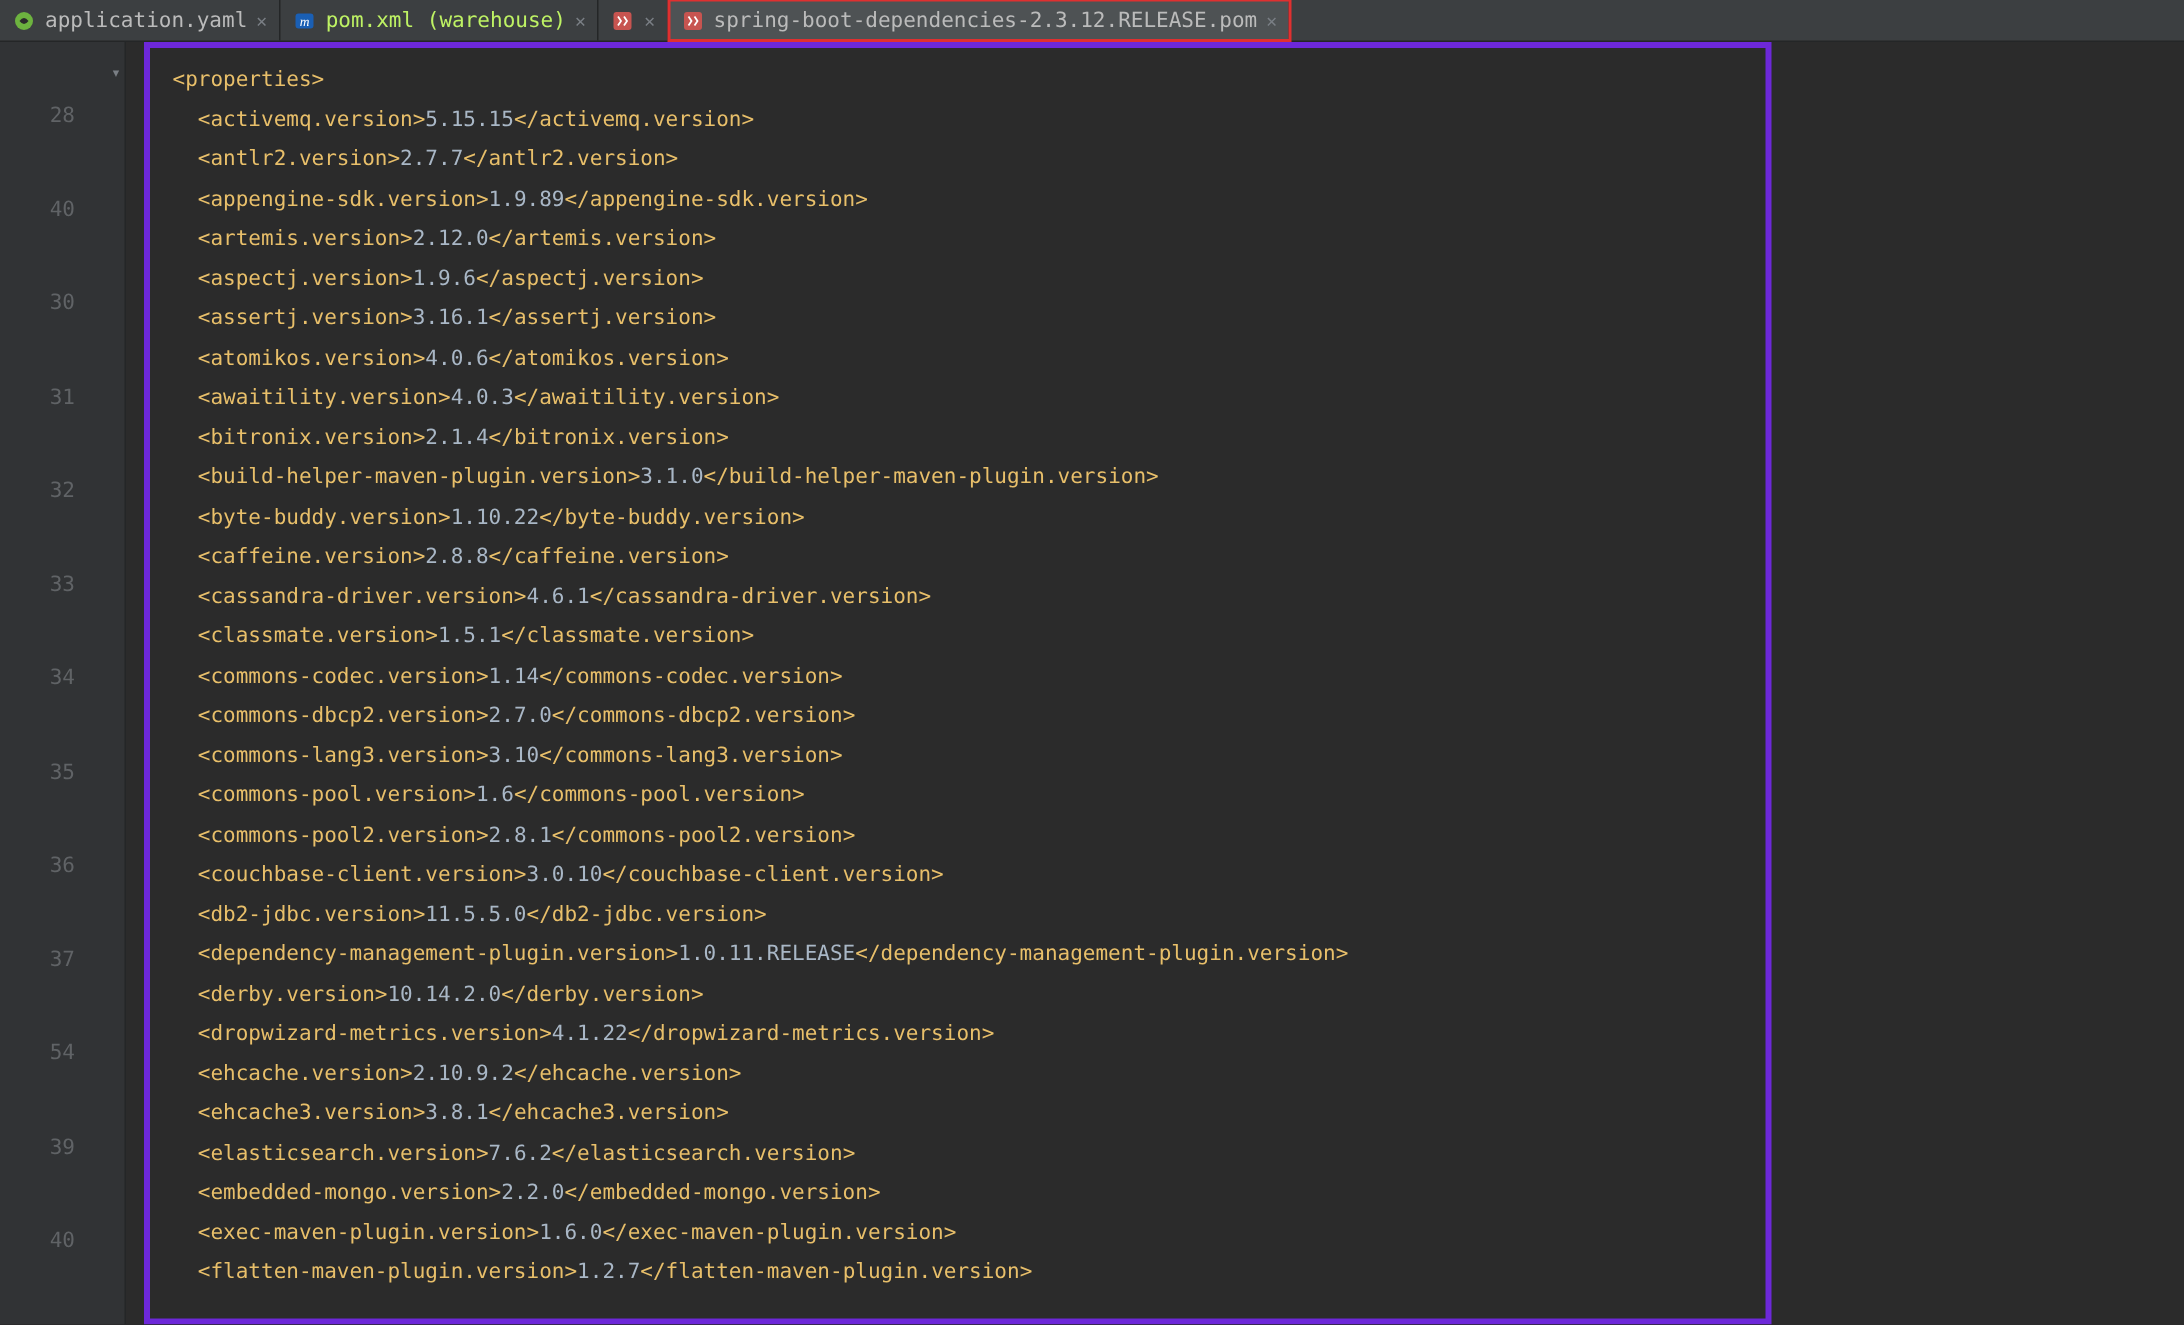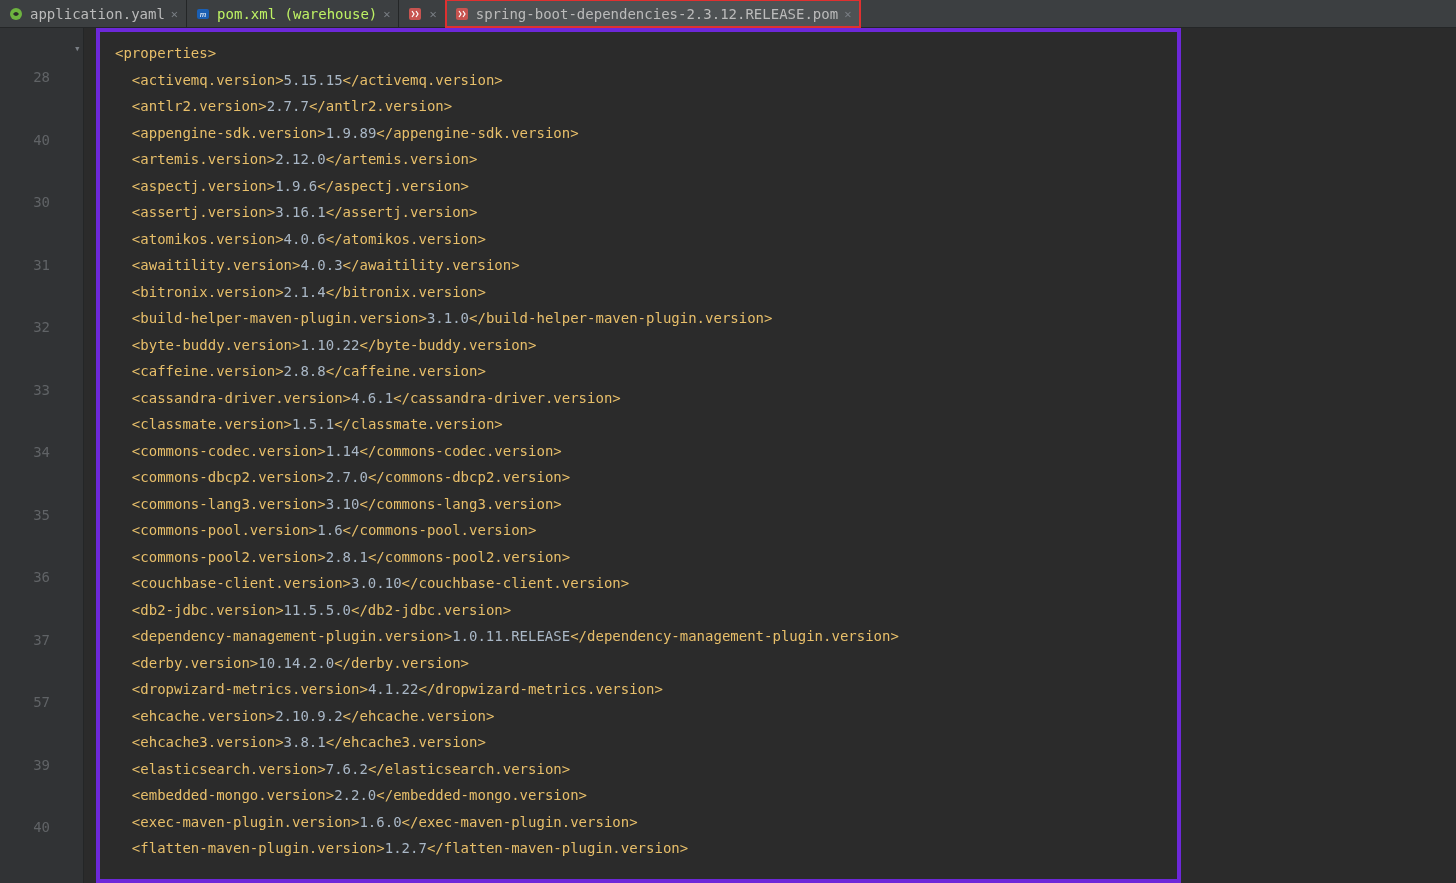--- a/index.html
+++ b/index.html
@@ -142,21 +142,21 @@
       <div class="ln">28</div>
       <div class="ln">40</div>
       <div class="ln">30</div>
       <div class="ln">31</div>
       <div class="ln">32</div>
       <div class="ln">33</div>
       <div class="ln">34</div>
       <div class="ln">35</div>
       <div class="ln">36</div>
       <div class="ln">37</div>
-      <div class="ln">57</div>
+      <div class="ln">54</div>
       <div class="ln">39</div>
       <div class="ln">40</div>
       <div class="ln">41</div>
       <div class="ln">42</div>
       <div class="ln">43</div>
       <div class="ln">44</div>
       <div class="ln">45</div>
       <div class="ln">46</div>
       <div class="ln">47</div>
       <div class="ln">48</div>

